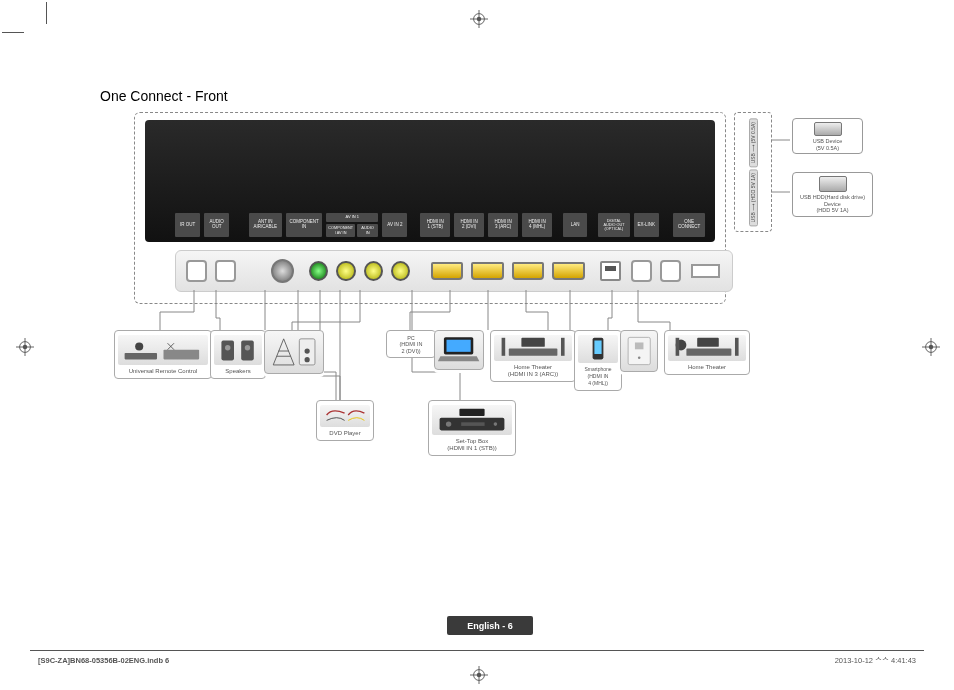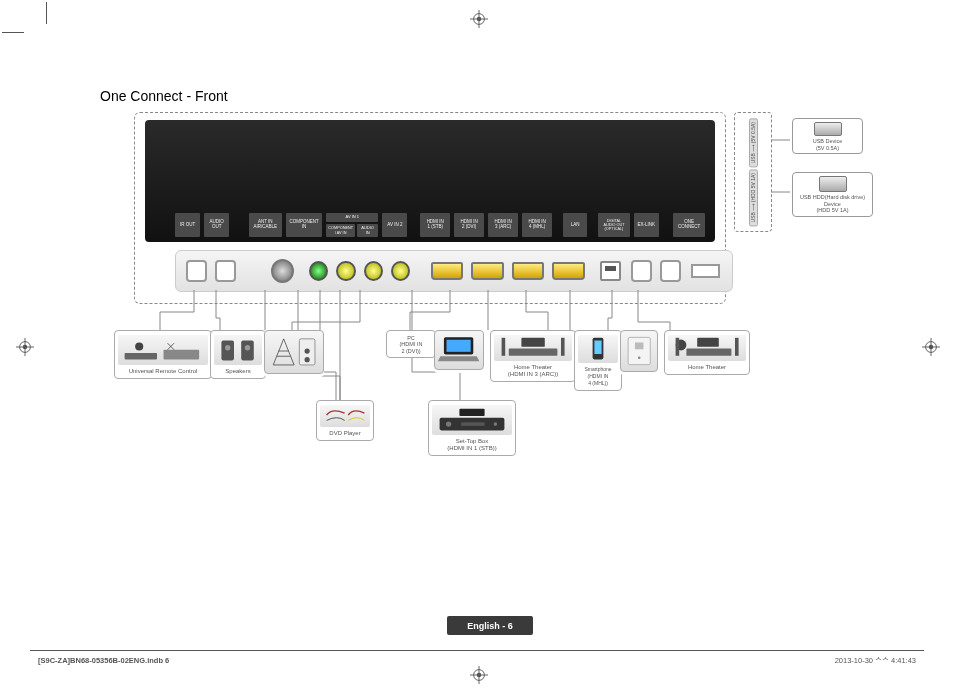--- a/index.html
+++ b/index.html
@@ -522,13 +522,13 @@
     <span style="white-space:pre-wrap">Set-Top Box
 (HDMI IN 1 (STB))</span>
   </div>
 
 </div>
 
 <div class="page-foot-bar">English - 6</div>
 
 <div class="footer-line"></div>
 <div class="footer-left">[S9C-ZA]BN68-05356B-02ENG.indb   6</div>
-<div class="footer-right">2013-10-30   ᄉᄉ 4:41:43</div>
+<div class="footer-right">2013-10-12   ᄉᄉ 4:41:43</div>
 
 </body></html>

